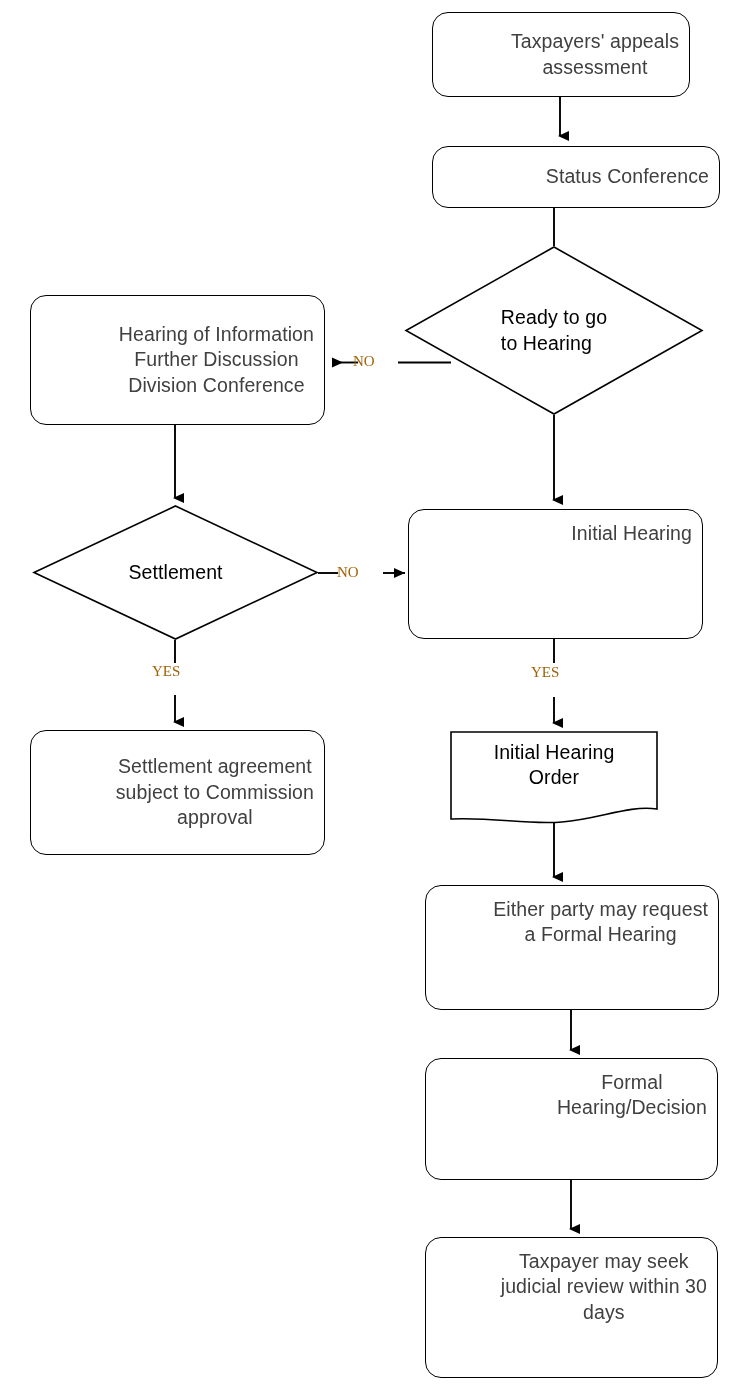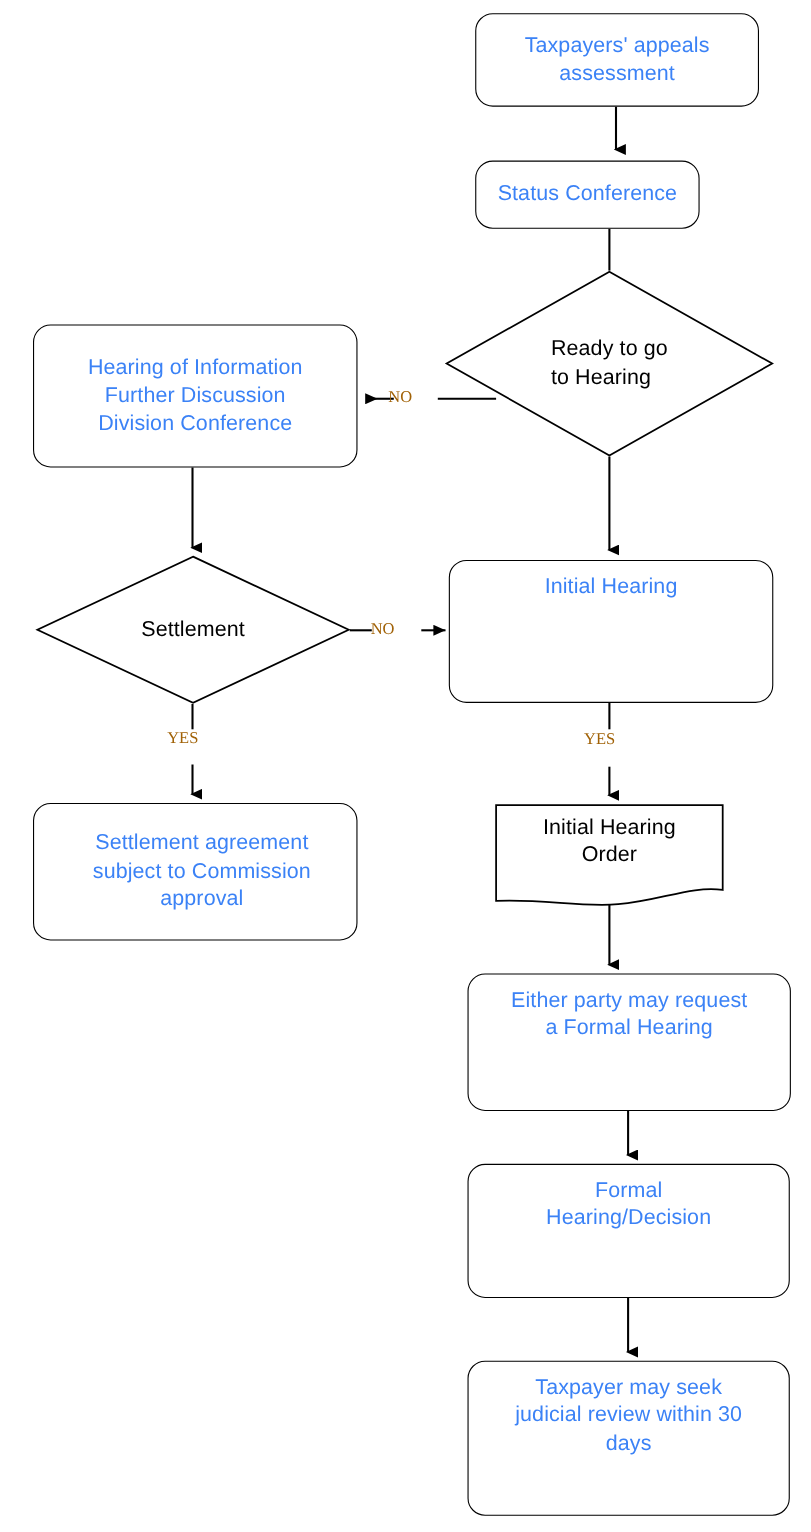--- a/index.html
+++ b/index.html
@@ -24,23 +24,23 @@
     position: absolute;
     left: 0;
     top: 0;
     width: 737px;
     height: 1393px;
   }
   .node {
     position: absolute;
     box-sizing: border-box;
     display: flex;
-    justify-content: center;
+    justify-content: flex-end;
     text-align: center;
-    color: #3b82f6;
+    color: #404040;
   }
   .node.proc {
     border: 1.6px solid #000000;
     border-radius: 16px;
     background: #ffffff;
     align-items: flex-start;
   }
   .node.proc.vcenter {
     align-items: center;
   }
@@ -148,21 +148,21 @@
     <line x1="571" y1="1010" x2="571" y2="1050" stroke="#000000" stroke-width="1.9" marker-end="url(#arrow-down)"></line>
 
     <line x1="571" y1="1180" x2="571" y2="1229" stroke="#000000" stroke-width="1.9" marker-end="url(#arrow-down)"></line>
   </svg>
 
   <div class="node proc vcenter" style="left:432px; top:12px; width:258px; height:85px;">
     <div class="node-text">Taxpayers' appeals
 assessment</div>
   </div>
 
-  <div class="node proc vcenter" style="left:432px; top:146px; width:204px; height:62px;">
+  <div class="node proc vcenter" style="left:432px; top:146px; width:288px; height:62px;">
     <div class="node-text">Status Conference</div>
   </div>
 
   <div class="diamond-node" style="left:405px; top:246px; width:298px; height:169px;">
     <svg width="298" height="169" viewBox="0 0 298 169">
       <polygon points="149,1 297,84.5 149,168 1,84.5" fill="#ffffff" stroke="#000000" stroke-width="1.6"></polygon>
     </svg>
     <div class="node-text">Ready to go
 to Hearing</div>
   </div>

